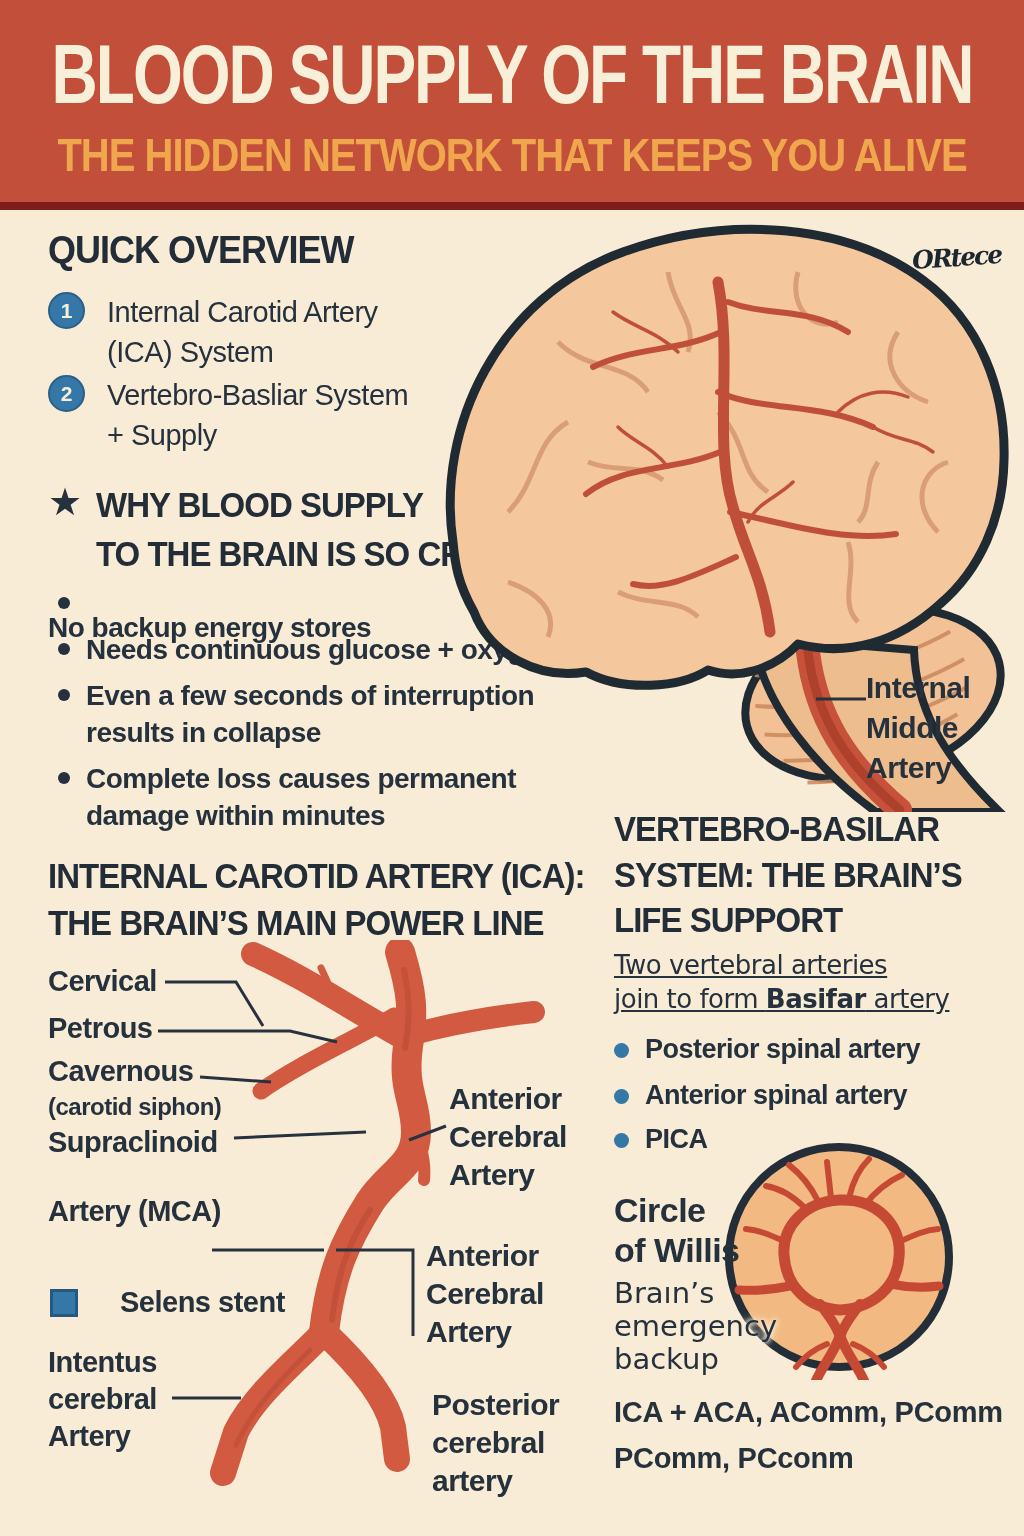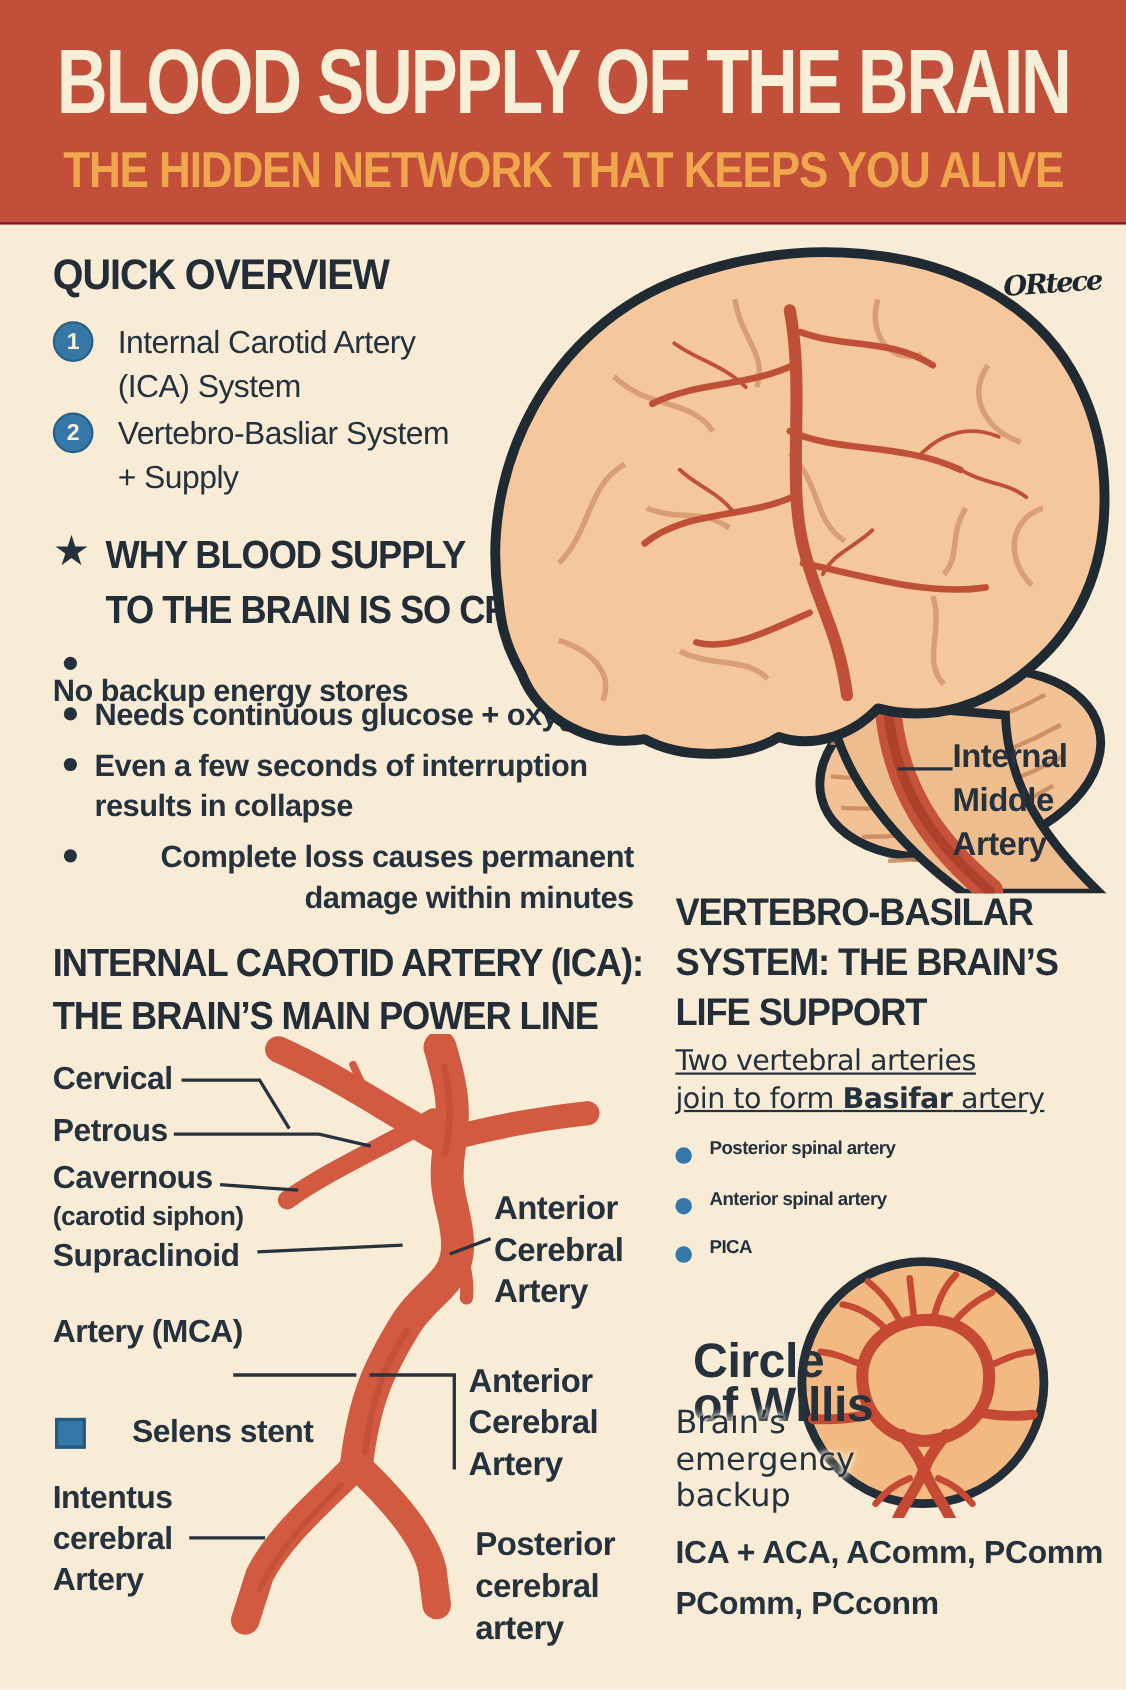--- a/index.html
+++ b/index.html
@@ -1,20 +1,20 @@
 <!DOCTYPE html>
 <html><head>
 <meta charset="utf-8">
 <style>
   html,body{margin:0;padding:0;}
   .page{position:relative;width:1024px;height:1536px;background:#f9ecd7;overflow:hidden;
         font-family:"Liberation Sans",sans-serif;color:#25313d;}
   
   .header{position:absolute;left:0;top:0;width:1024px;height:202px;background:#c24f39;
-          border-bottom:2px solid #7f1d1d;}
+          border-bottom:8px solid #7f1d1d;}
   .h-title{position:absolute;left:0;top:26px;width:100%;text-align:center;
            font-size:64px;font-weight:700;letter-spacing:-2px;color:#f8efd9;
            transform:scaleY(1.3);transform-origin:center top;white-space:nowrap;}
   .h-sub{position:absolute;left:0;top:130px;width:100%;text-align:center;
          font-size:40px;font-weight:700;letter-spacing:-1px;color:#f0a64d;
          transform:scaleY(1.15);transform-origin:center top;white-space:nowrap;}
   
   .abs{position:absolute;}
   .hd{font-weight:700;letter-spacing:-1px;transform:scaleY(1.08);transform-origin:left top;
       line-height:44px;font-size:33px;color:#222d38;white-space:nowrap;}
@@ -22,21 +22,21 @@
   .lbl3 div{white-space:nowrap;}
   .row{display:flex;align-items:flex-start;}
   .ndot{width:33px;height:33px;border-radius:50%;background:#3578a7;border:2px solid #2a5f87;
         color:#f8efda;font-size:21px;font-weight:700;text-align:center;line-height:33px;flex:none;}
   .qtext{margin-left:22px;font-size:29px;font-weight:400;letter-spacing:-0.5px;line-height:40px;}
   .qtext div{white-space:nowrap;}
   .star{font-size:38px;line-height:44px;flex:none;width:48px;}
   .wdot{width:12px;height:12px;border-radius:50%;background:#25313d;margin:12px 16px 0 10px;flex:none;}
   .wtxt{font-size:28px;font-weight:700;letter-spacing:-0.5px;line-height:37px;}
   .bdot{width:15px;height:15px;border-radius:50%;background:#3578a7;margin:9px 16px 0 0;flex:none;}
-  .btxt{font-size:17px;font-weight:700;letter-spacing:-0.5px;white-space:nowrap;}
+  .btxt{font-size:27px;font-weight:700;letter-spacing:-0.5px;white-space:nowrap;}
   .intro{font-family:"DejaVu Sans",sans-serif;font-size:26px;letter-spacing:-0.5px;
          line-height:34px;white-space:nowrap;}
   .backup{font-family:"DejaVu Sans",sans-serif;font-size:29px;line-height:33px;
           text-shadow:0 0 5px #f9ecd7,0 0 5px #f9ecd7,0 0 8px #f9ecd7;}
   .backup div{white-space:nowrap;}
   .foot{font-size:29px;font-weight:700;letter-spacing:-0.3px;white-space:nowrap;}
   .sq{width:22px;height:22px;background:#3578a7;border:3px solid #245a81;margin:5px 14px 0 2px;flex:none;}
   .sig{font-family:"DejaVu Serif",serif;font-style:italic;font-weight:700;font-size:25px;
        color:#1c262f;transform:rotate(-4deg);letter-spacing:-2px;}
   svg{display:block;}
@@ -84,21 +84,21 @@
   <div class="abs row" style="left:48px;top:631px;">
     <span class="wdot"></span>
     <span class="wtxt" style="width:520px;">Needs continuous glucose + oxygen</span>
   </div>
   <div class="abs row" style="left:48px;top:677px;">
     <span class="wdot"></span>
     <span class="wtxt" style="width:520px;">Even a few seconds of interruption results in collapse</span>
   </div>
   <div class="abs row" style="left:48px;top:760px;">
     <span class="wdot"></span>
-    <span class="wtxt" style="width:490px;text-align:right;">Complete loss causes permanent damage within minutes</span>
+    <span class="wtxt" style="width:490px;">Complete loss causes permanent damage within minutes</span>
   </div>
 
   <svg class="abs" style="left:418px;top:212px;" width="600" height="600" viewBox="0 0 600 600">
     <g transform="rotate(-14 455 482)">
       <ellipse cx="455" cy="482" rx="130" ry="82" fill="#f2c296" stroke="#1f2a33" stroke-width="8"></ellipse>
       <g stroke="#c9895c" stroke-width="4" fill="none" opacity="0.85">
         <path d="M 345 435 C 400 455 480 458 545 440"></path>
         <path d="M 338 465 C 400 487 480 490 552 470"></path>
         <path d="M 340 495 C 402 515 478 517 548 498"></path>
         <path d="M 352 525 C 408 540 470 541 532 522"></path>
@@ -263,21 +263,21 @@
       <path d="M 172 146 C 192 150 206 150 221 148" stroke-width="9"></path>
       <path d="M 102 166 C 113 181 119 189 122 199" stroke-width="10"></path>
       <path d="M 142 166 C 131 181 125 189 122 199" stroke-width="10"></path>
       <path d="M 122 197 C 117 214 104 228 97 245 C 93 256 95 263 100 268" stroke-width="10"></path>
       <path d="M 122 197 C 127 214 140 228 147 245 C 151 256 149 263 144 268" stroke-width="10"></path>
       <path d="M 109 206 C 96 211 86 219 78 229" stroke-width="6"></path>
       <path d="M 135 206 C 148 211 158 219 166 229" stroke-width="6"></path>
     </g>
   </svg>
 
-  <div class="abs lbl lbl3" style="left:630px;top:1190px;font-size:44px;line-height:40px;margin-top:28px;">
+  <div class="abs lbl lbl3" style="left:614px;top:1190px;font-size:34px;line-height:40px;">
     <div>Circle</div>
     <div>of Willis</div>
   </div>
 
   <div class="abs backup" style="left:614px;top:1277px;">
     <div>Braın’s</div>
     <div>emergency</div>
     <div>backup</div>
   </div>
 

